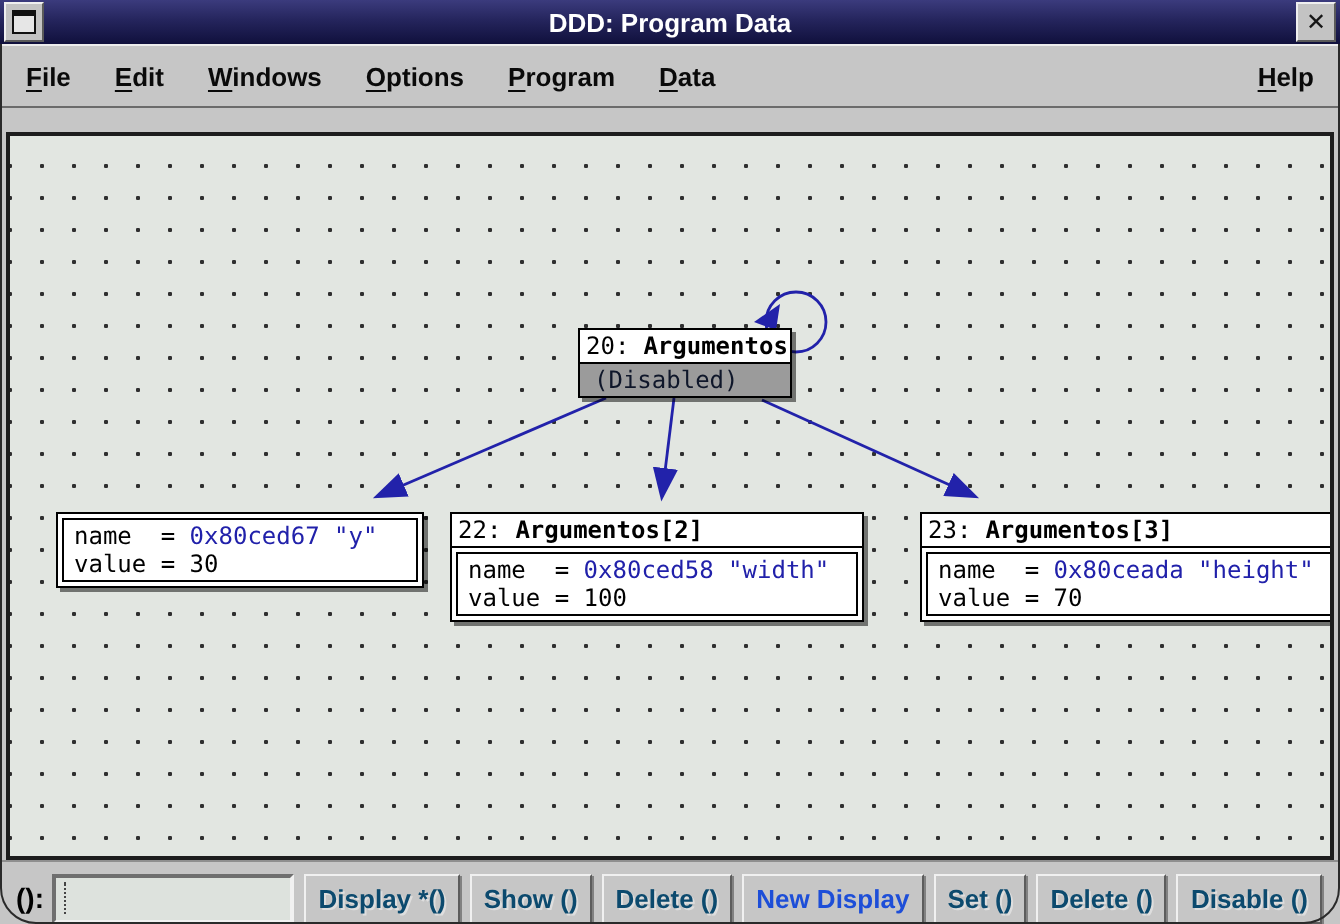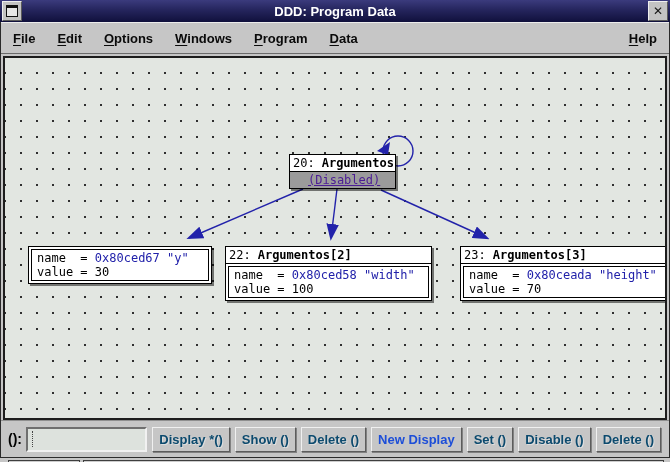--- a/index.html
+++ b/index.html
@@ -1,19 +1,19 @@
 <!DOCTYPE html>
 <html><head>
 <meta charset="utf-8">
 <style>
   html,body{margin:0;padding:0;}
   body{width:670px;height:462px;overflow:hidden;background:#c6c6c6;
        font-family:"Liberation Sans",sans-serif;-webkit-font-smoothing:none;}
   .window{width:670px;height:462px;position:relative;background:#c6c6c6;
-          outline:1px solid #2a2a2a;outline-offset:-1px;}
+          outline:1px solid #2a2a2a;outline-offset:-1px;border-radius:18px;}
 
   
   .titlebar{height:22px;background:linear-gradient(180deg,#3b3b7d 0%,#25255d 45%,#10103c 100%);
             display:flex;align-items:center;justify-content:space-between;padding:0 2px;}
   .tb-btn{width:18px;height:18px;background:#c3c3c3;flex:0 0 auto;
           border:1px solid;border-color:#efefef #5a5a5a #5a5a5a #efefef;
           display:flex;align-items:center;justify-content:center;cursor:default;}
   .tb-sq{width:10px;height:8px;border:1px solid #111;border-top:3px solid #111;background:#e6e6e6;}
   .tb-x{font:bold 12px "DejaVu Sans",sans-serif;color:#161616;line-height:1;}
   .tb-title{color:#ffffff;font:bold 13px "Liberation Sans",sans-serif;
@@ -23,33 +23,33 @@
   .menubar{height:30px;background:#c6c6c6;display:flex;align-items:center;
            border-top:1px solid #ececec;border-bottom:1px solid #6b6b6b;
            box-shadow:inset 1px 0 0 #ececec, inset -1px 0 0 #6b6b6b;
            padding:0 6px;}
   .menu-item{font:bold 13px "Liberation Sans",sans-serif;color:#0a0a0a;
              padding:4px 7px;margin-right:8px;cursor:default;}
   .menu-spacer{flex:1;}
   .menu-item u{text-decoration-thickness:1px;text-underline-offset:2px;}
 
   
-  .canvas-wrap{margin:2px 3px 0 3px;border:2px solid #1d1d1d;height:360px;position:relative;}
+  .canvas-wrap{margin:12px 3px 0 3px;border:2px solid #1d1d1d;height:360px;position:relative;}
   .canvas{width:100%;height:100%;position:relative;background-color:#e2e6e1;
           background-image:radial-gradient(#2f2f2f 1px,transparent 1.2px);
           background-size:16px 16px;background-position:8px 7px;overflow:hidden;}
   .arrow-layer{position:absolute;left:0;top:0;width:100%;height:100%;z-index:1;}
 
   .dbox{position:absolute;background:#ffffff;border:1px solid #000;
         box-shadow:2px 2px 0 rgba(0,0,0,0.5);z-index:2;cursor:default;}
   .dtitle{white-space:pre;font:12px "DejaVu Sans Mono",monospace;color:#000;
           padding:1px 3px 1px 3px;border-bottom:1px solid #000;line-height:14px;}
   .dname{font-weight:bold;margin-left:7px;}
-  .dstatus{font:12px "DejaVu Sans Mono",monospace;background:#9b9b9b;color:#4c1d95;
-           padding:1px 18px;line-height:14px;text-decoration:underline;}
+  .dstatus{font:12px "DejaVu Sans Mono",monospace;background:#9b9b9b;color:#0f172a;
+           padding:1px 7px;line-height:14px;}
   .dinner{margin:2px;border:1px solid #000;padding:1px 5px;}
   .brow{white-space:pre;font:12px "DejaVu Sans Mono",monospace;color:#000;line-height:14px;}
   .blue{color:#2121aa;}
 
   
   .toolbar{height:37px;display:flex;align-items:center;background:#c6c6c6;
            border-top:1px solid #8f8f8f;padding:0 4px;box-sizing:border-box;}
   .arg-label{font:bold 14px "Liberation Sans",sans-serif;color:#000;margin:0 4px 0 4px;}
   .arg-input{width:148px;height:21px;background:#dde2dd;
              border:2px solid;border-color:#6f6f6f #f1f1f1 #f1f1f1 #6f6f6f;
@@ -78,22 +78,22 @@
     </div>
     <div class="tb-title">DDD: Program Data</div>
     <div class="tb-btn">
       <span class="tb-x">✕</span>
     </div>
   </div>
 
   <div class="menubar">
     <div class="menu-item"><u>F</u>ile</div>
     <div class="menu-item"><u>E</u>dit</div>
+    <div class="menu-item"><u>W</u>indows</div>
     <div class="menu-item"><u>O</u>ptions</div>
-    <div class="menu-item"><u>W</u>indows</div>
     <div class="menu-item"><u>P</u>rogram</div>
     <div class="menu-item"><u>D</u>ata</div>
     <div class="menu-spacer"></div>
     <div class="menu-item" style="margin-right:0;"><u>H</u>elp</div>
   </div>
 
   <div class="canvas-wrap">
     <div class="canvas">
 
       <svg class="arrow-layer" width="660" height="360" viewBox="0 0 660 360">
@@ -146,22 +146,22 @@
     <span class="arg-label">():</span>
     <div class="arg-input">
       <span class="caret"></span>
       <span></span>
     </div>
     <button class="btn disabled">Display *()</button>
     <button class="btn disabled">Show ()</button>
     <button class="btn disabled">Delete ()</button>
     <button class="btn">New Display</button>
     <button class="btn disabled">Set ()</button>
+    <button class="btn disabled">Delete ()</button>
     <button class="btn disabled">Disable ()</button>
-    <button class="btn disabled">Delete ()</button>
   </div>
 
   <div class="bottom-strip">
     <div class="strip-box" style="left:8px;width:70px;"></div>
     <div class="strip-box" style="left:83px;width:579px;"></div>
   </div>
 
 </div>
 
 </body></html>

